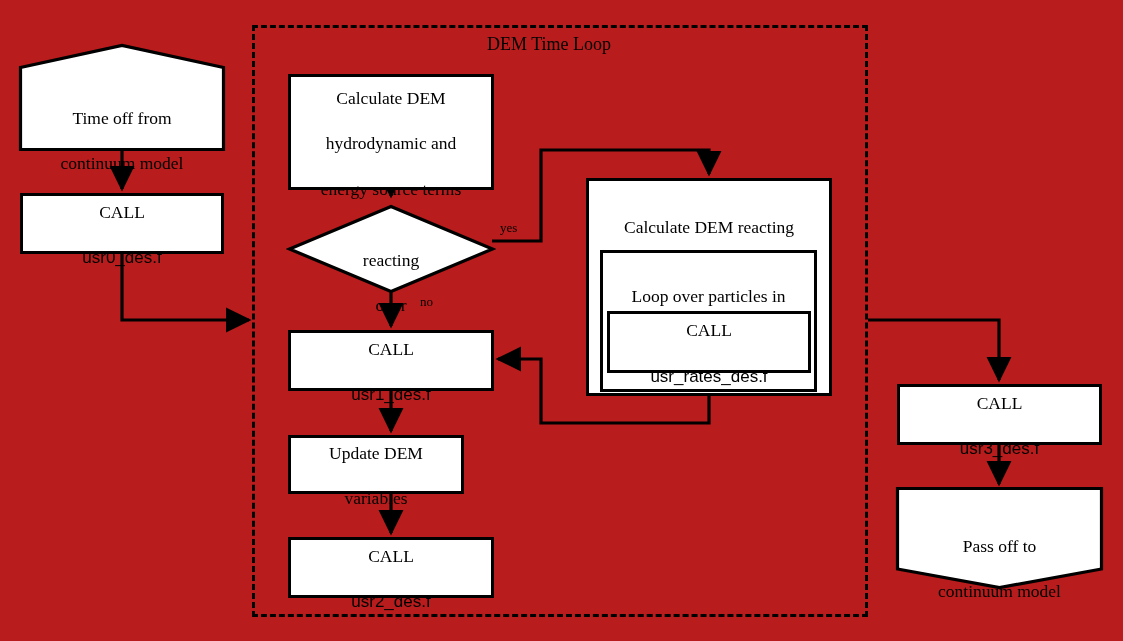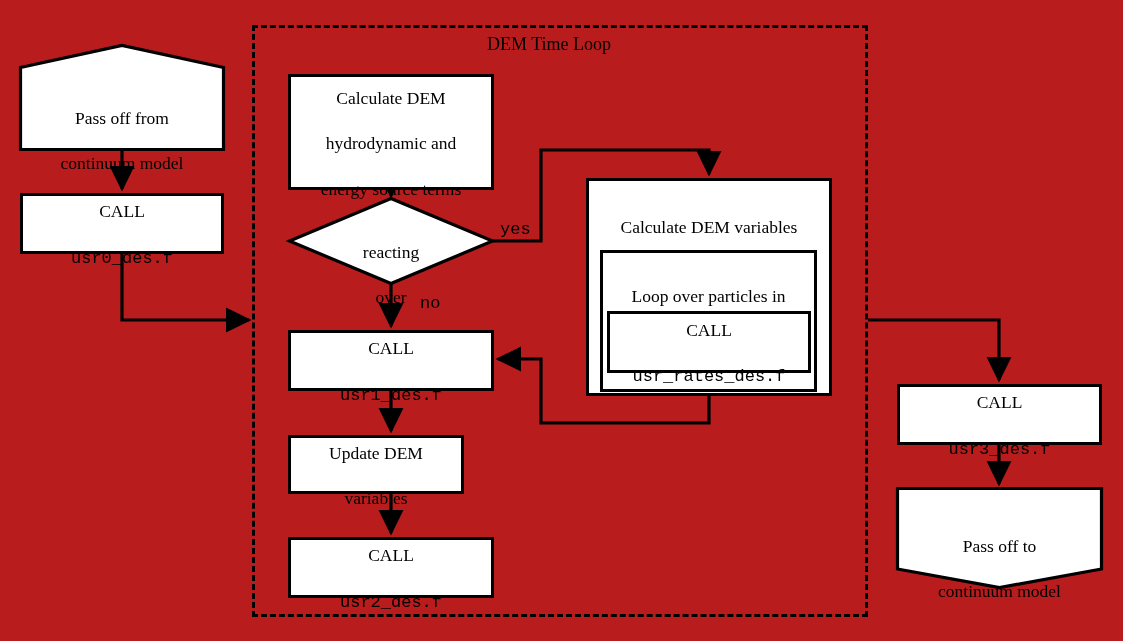--- a/index.html
+++ b/index.html
@@ -37,36 +37,36 @@
     border: 3px solid #000000;
   }
   .label {
     font-family: "Liberation Serif", "DejaVu Serif", serif;
     font-size: 17.5px;
     line-height: 1.30;
     color: #000000;
     white-space: pre-line;
   }
   .mono {
-    font-family: Liberation Mono, monospace;
+    font-family: Liberation Sans, sans-serif;
     font-size: 17px;
     letter-spacing: 0px;
     text-align: center;
   }
   .loop-title {
     position: absolute;
     font-family: "Liberation Serif", "DejaVu Serif", serif;
     font-size: 18px;
     color: #000000;
     white-space: nowrap;
   }
   .edge-label {
     position: absolute;
-    font-family: Liberation Mono, monospace;
-    font-size: 17px;
+    font-family: Liberation Serif, serif;
+    font-size: 13px;
     color: #000000;
     white-space: nowrap;
   }
   .dashed-group {
     position: absolute;
     box-sizing: border-box;
     border: 3px dashed #000000;
     background: transparent;
   }
   .poly-node {
@@ -125,41 +125,41 @@
   </svg>
 
   <div class="dashed-group" style="left:252px; top:25px; width:616px; height:592px;"></div>
   <div class="loop-title" style="left:487px; top:34px;">DEM Time Loop</div>
 
   <div class="poly-node" style="left:18px; top:43px; width:208px; height:109px;">
     <svg width="208" height="109" viewBox="0 0 208 109">
       <polygon points="2.5,106.5 2.5,24.5 104,2.5 205.5,24.5 205.5,106.5" fill="#ffffff" stroke="#000000" stroke-width="3.2" stroke-linejoin="miter"></polygon>
     </svg>
     <div class="label" style="top:41px;">
-      <span>Pass off from</span><br>
+      <span>Time off from</span><br>
       <span>continuum model</span>
     </div>
   </div>
 
   <div class="node boxnode" style="left:20px; top:193px; width:204px; height:61px;">
     <div class="label">
       <span>CALL</span><br>
       <span class="mono">usr0_des.f</span>
     </div>
   </div>
 
   <div class="node boxnode" style="left:288px; top:74px; width:206px; height:116px;">
     <div class="label">
       <span>Calculate DEM</span><br>
       <span>hydrodynamic and</span><br>
       <span>energy source terms</span>
     </div>
   </div>
 
-  <div class="diamond-wrap" style="left:286px; top:196px; width:210px; height:90px;">
+  <div class="diamond-wrap" style="left:286px; top:204px; width:210px; height:90px;">
     <svg width="210" height="90" viewBox="0 0 210 90">
       <polygon points="105,2.5 206.5,45 105,87.5 3.5,45" fill="#ffffff" stroke="#000000" stroke-width="3.2" stroke-linejoin="miter"></polygon>
     </svg>
     <div class="label" style="top:22px;">
       <span>reacting</span><br>
       <span>over</span>
     </div>
   </div>
 
   <div class="edge-label" style="left:500px; top:220px;">yes</div>
@@ -181,21 +181,21 @@
 
   <div class="node boxnode" style="left:288px; top:537px; width:206px; height:61px;">
     <div class="label">
       <span>CALL</span><br>
       <span class="mono">usr2_des.f</span>
     </div>
   </div>
 
   <div class="node boxnode" style="left:586px; top:178px; width:246px; height:218px; display:block;">
     <div class="label" style="text-align:center; padding-top:12px;">
-      <span>Calculate DEM variables</span><br>
+      <span>Calculate DEM reacting</span><br>
       <span>source terms</span>
     </div>
 
     <div class="node boxnode" style="left:11px; top:69px; width:217px; height:142px; position:absolute; display:block;">
       <div class="label" style="text-align:center; padding-top:9px;">
         <span>Loop over particles in</span><br>
         <span>fluid cell </span><span class="mono">IJK</span>
       </div>
 
       <div class="node boxnode" style="left:4px; top:58px; width:204px; height:62px; position:absolute;">

